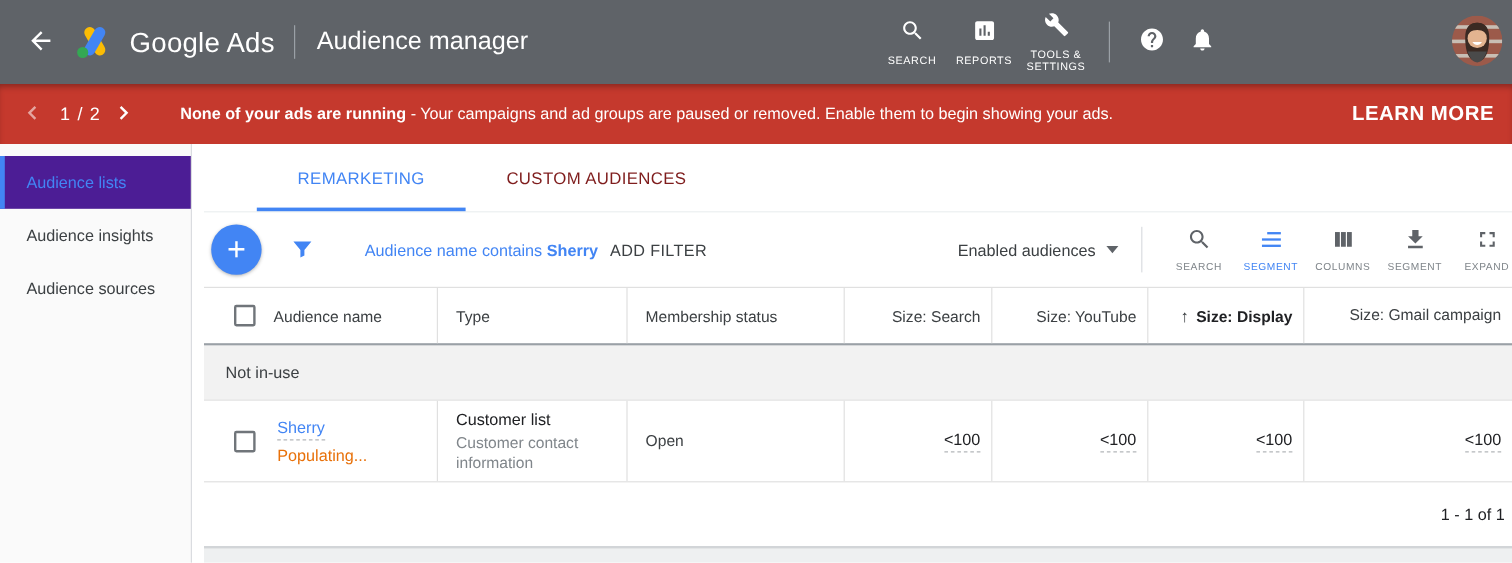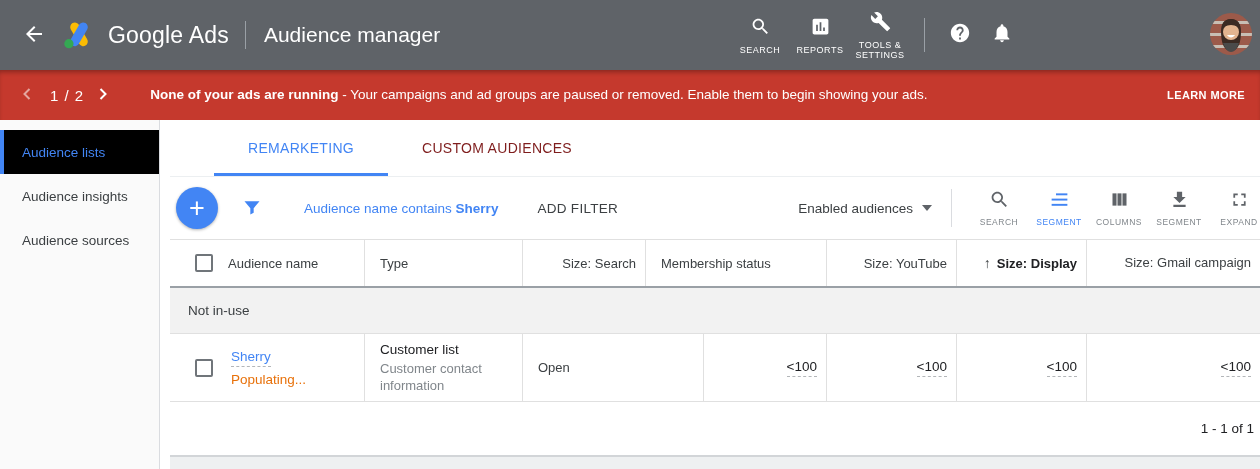--- a/index.html
+++ b/index.html
@@ -31,29 +31,29 @@
   .banner { position:absolute; left:0; top:70px; width:1260px; height:50px; background:#c5392d;
     display:flex; align-items:center; color:#fff; box-shadow: inset 0 4px 5px -2px rgba(0,0,0,0.32); }
   .banner .chev { width:26px; height:26px; border:none; background:transparent; color:#fff;
     display:flex; align-items:center; justify-content:center; cursor:pointer; }
   .chev.left { margin-left:14px; opacity:0.55; }
   .chev.right { margin-left:6px; }
   .banner-pager { margin-left:10px; font-size:15px; letter-spacing:1px; white-space:nowrap; }
   .banner-msg { margin-left:34px; font-size:13.5px; line-height:18px; }
   .banner-msg b { font-weight:700;margin-top:32px; }
   .banner-action { margin-left:auto; margin-right:15px; border:none; background:transparent;
-    color:#fff; font-size:11px; font-weight:700; letter-spacing:0.4px; cursor:pointer;
+    color:#fff; font-size:17px; font-weight:700; letter-spacing:0.4px; cursor:pointer;
     font-family:"Liberation Sans", sans-serif; white-space:nowrap; }
 
   
   .sidebar { position:absolute; left:0; top:120px; width:160px; height:349px; background:#fafafa;
     border-right:1px solid #dadce0; padding-top:10px; }
   .side-item { position:relative; height:44px; display:flex; align-items:center;
     padding-left:22px; font-size:13.5px; color:#3c4043; cursor:pointer; }
-  .side-item.active { background:#000000; color:#4285f4; }
+  .side-item.active { background:#4c1d95; color:#4285f4; }
   .side-item.active .side-bar { position:absolute; left:0; top:0; width:4px; height:44px; background:#4285f4; }
 
   
   .main { position:absolute; left:170px; top:120px; width:1099px; height:349px; background:#fff; }
 
   
   .tabs { height:57px; display:flex; align-items:stretch; padding-left:44px; border-bottom:1px solid #eceff1; }
   .tab { position:relative; display:flex; align-items:center; padding:0 34px; font-size:14px;
     font-weight:500; letter-spacing:0.3px; color:#7f1d1d; cursor:pointer; }
   .tab.active { color:#4285f4; }
@@ -62,21 +62,21 @@
   
   .toolbar { height:62px; display:flex; align-items:center; }
   .fab { margin-left:6px; width:42px; height:42px; border-radius:50%; border:none; background:#4285f4;
     color:#fff; font-size:27px; font-weight:300; line-height:40px; cursor:pointer;
     box-shadow:0 1px 3px rgba(0,0,0,0.3); display:flex; align-items:center; justify-content:center;
     font-family:"Liberation Sans", sans-serif; }
   .funnel-btn { margin-left:22px; width:24px; height:24px; border:none; background:transparent;
     cursor:pointer; display:flex; align-items:center; justify-content:center; }
   .filter-chip { margin-left:40px; font-size:13.5px; color:#4285f4; cursor:pointer; white-space:nowrap; }
   .filter-chip b { font-weight:700; }
-  .add-filter { margin-left:39px; border:none; background:transparent; font-size:13.5px; font-weight:500;
+  .add-filter { margin-left:10px; border:none; background:transparent; font-size:13.5px; font-weight:500;
     letter-spacing:0.3px; color:#3c4043; cursor:pointer; font-family:"Liberation Sans", sans-serif; }
   .view-select { margin-left:auto; display:flex; align-items:center; cursor:pointer; }
   .view-select-label { font-size:13.5px; color:#3c4043; }
   .caret-down { margin-left:9px; width:0; height:0; border-left:5px solid transparent;
     border-right:5px solid transparent; border-top:6px solid #5f6368; }
   .toolbar-sep { width:1px; height:38px; background:#dadce0; margin:0 17px 0 19px; }
   .tool-btn { width:60px; display:flex; flex-direction:column; align-items:center; border:none;
     background:transparent; cursor:pointer; padding:0; font-family:"Liberation Sans", sans-serif; }
   .tool-btn svg { width:21px; height:21px; }
   .tool-btn .tool-label { margin-top:4px; font-size:8.5px; letter-spacing:0.5px; color:#80868b; }
@@ -317,25 +317,25 @@
     </div>
 
     <div class="thead">
       <div class="th col-name">
         <span class="checkbox"></span>
         <span>Audience name</span>
       </div>
       <div class="th col-type">
         <span>Type</span>
       </div>
+      <div class="th col-member">
+        <span>Membership status</span>
+      </div>
       <div class="th col-s1">
         <span>Size: Search</span>
-      </div>
-      <div class="th col-member">
-        <span>Membership status</span>
       </div>
       <div class="th col-s2">
         <span>Size: YouTube</span>
       </div>
       <div class="th col-s3 sorted">
         <span class="sort-arrow">↑</span>
         <span>Size: Display</span>
       </div>
       <div class="th col-s4">
         <span class="th-wrap">Size: Gmail campaign</span>

